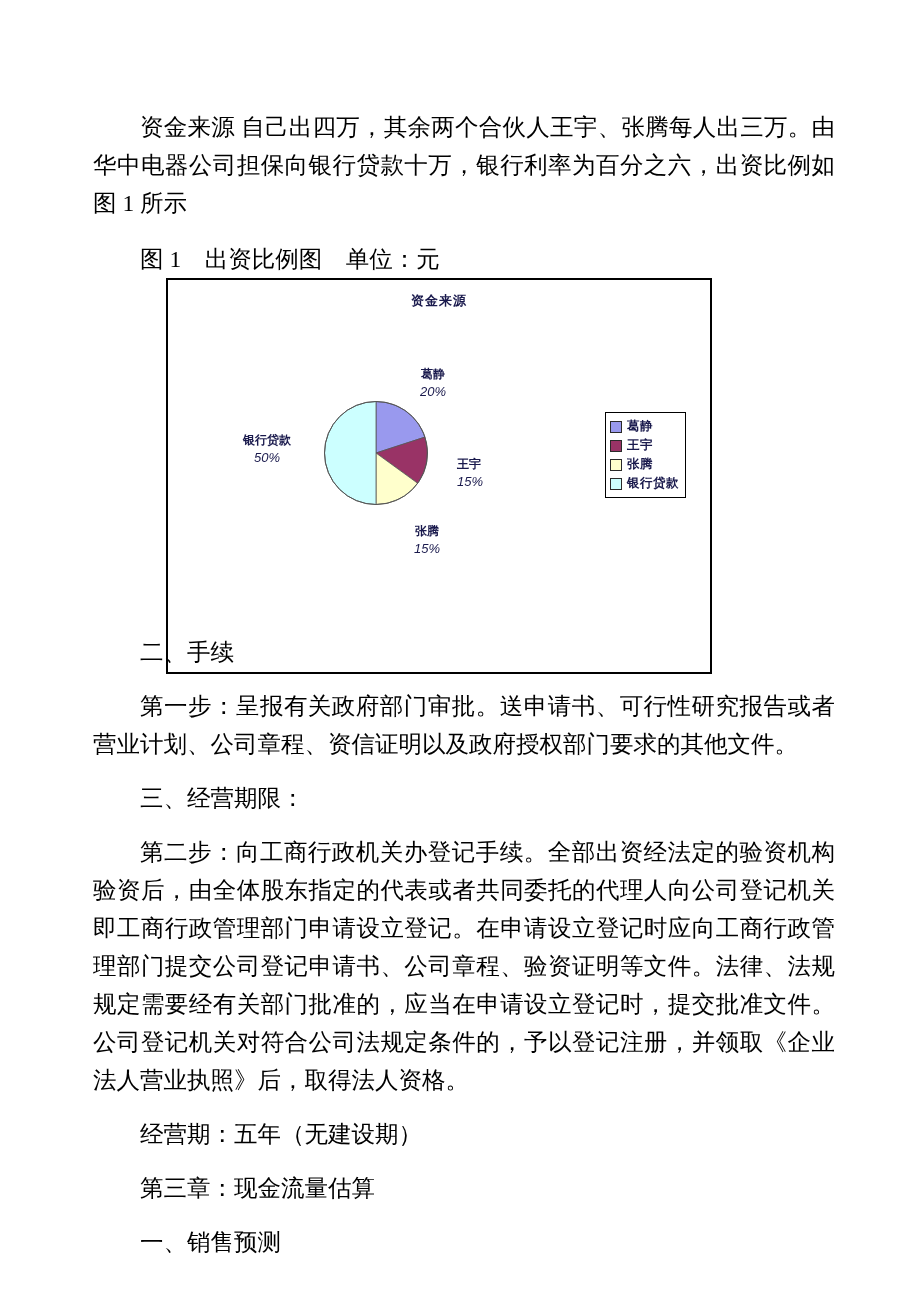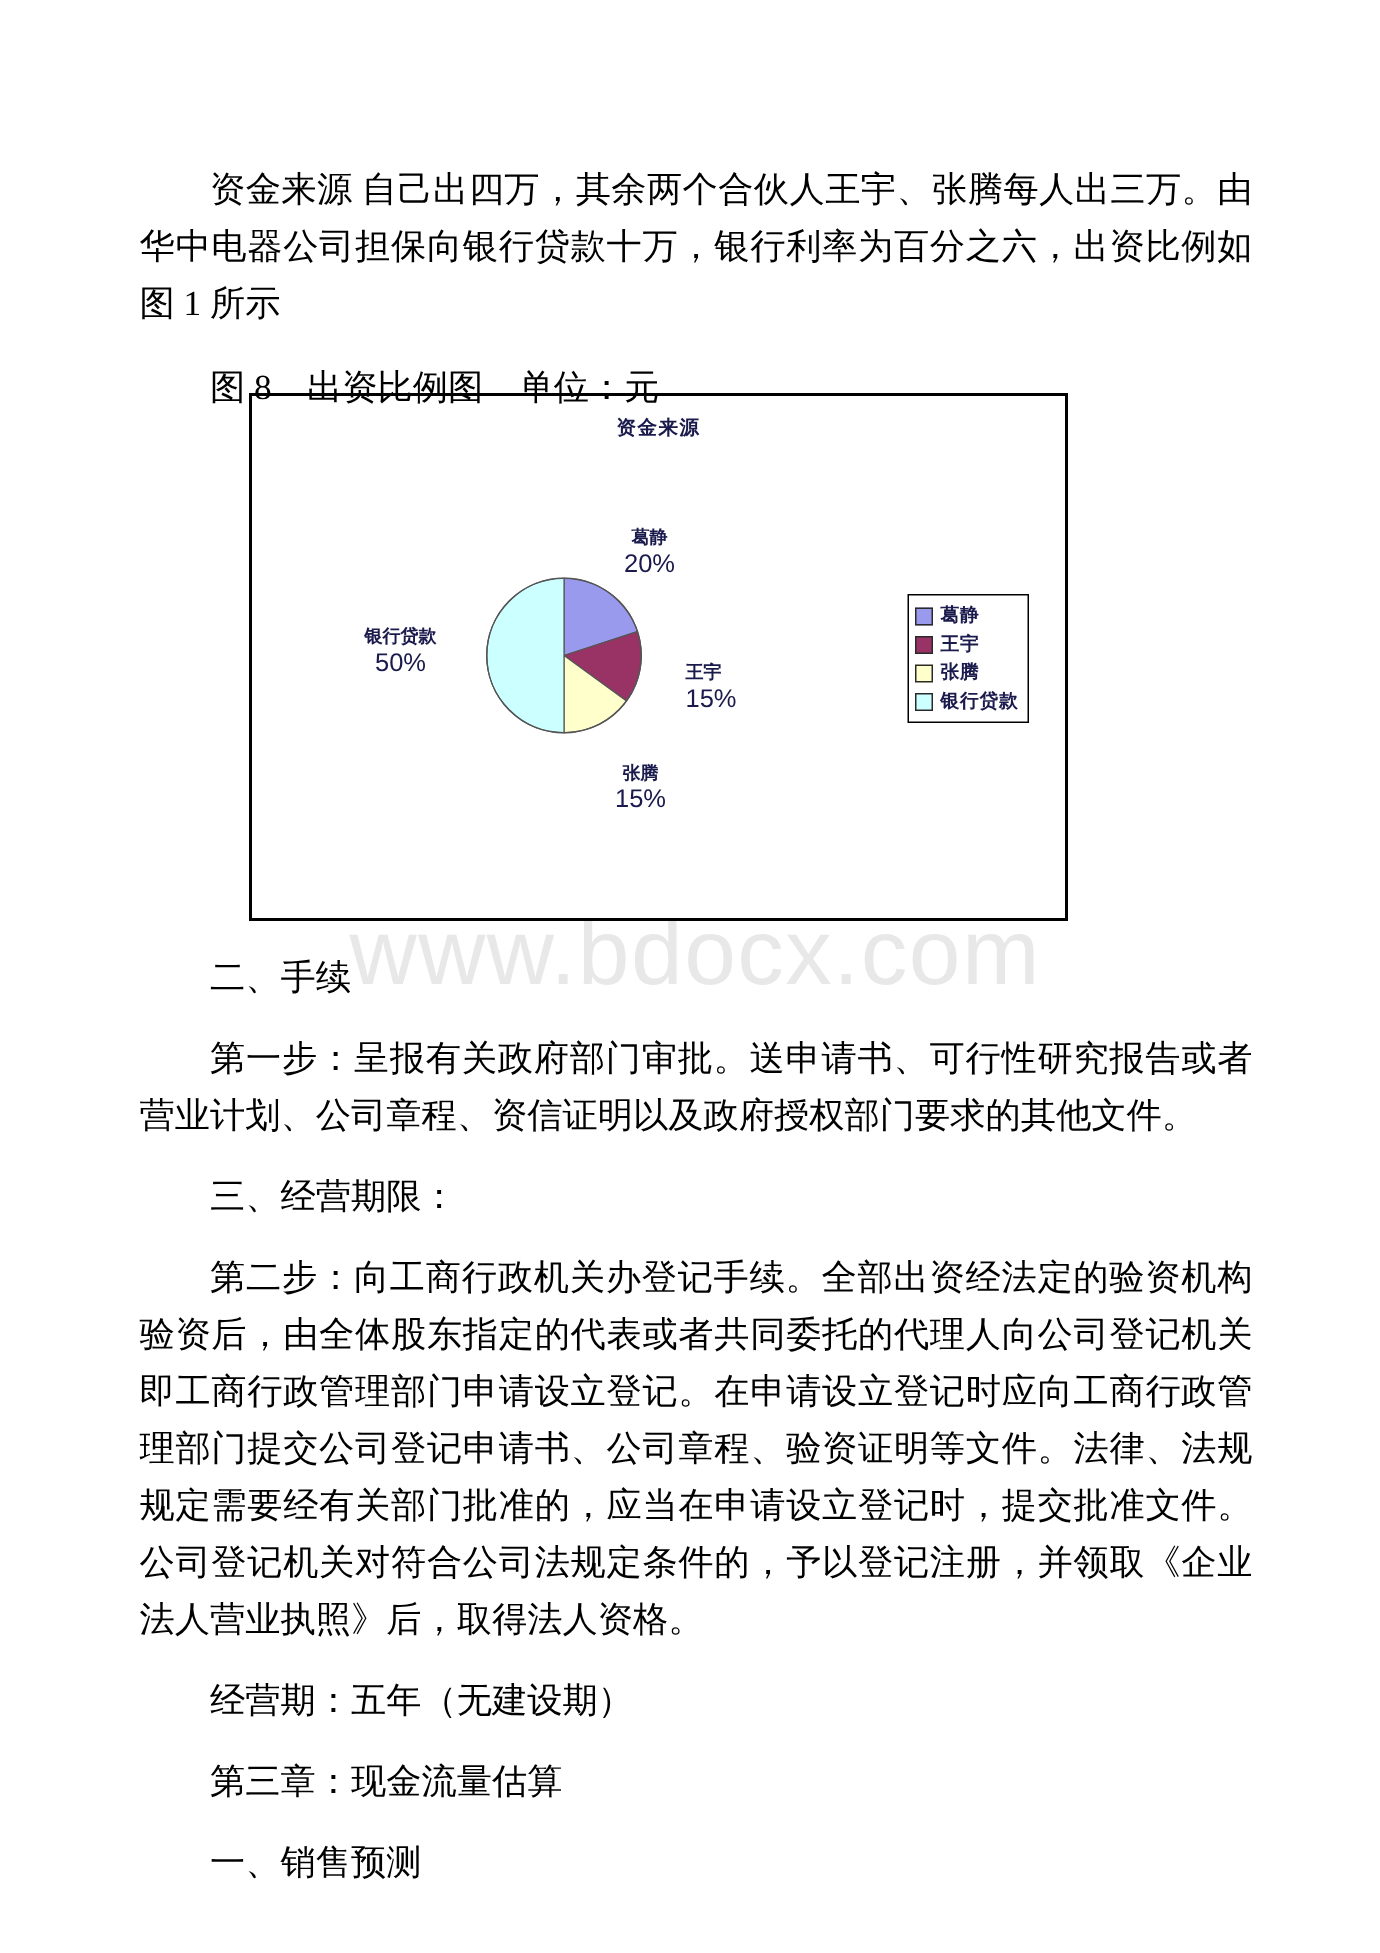--- a/index.html
+++ b/index.html
@@ -59,23 +59,23 @@
   p.indent {
     text-indent: 2em;
   }
   p.gap-sm { margin-top: 16px; }
   p.gap-md { margin-top: 18px; }
 
   
   #chart-figure {
     position: absolute;
     left: 166px;
-    top: 262px;
+    top: 278px;
     width: 546px;
-    height: 352px;
+    height: 396px;
     border: 2px solid #000000;
     background: #ffffff;
     box-sizing: border-box;
     z-index: 8;
   }
   #chart-title {
     position: absolute;
     left: 0;
     top: 12px;
     width: 100%;
@@ -98,21 +98,21 @@
   .pie-label {
     position: absolute;
     font-family: "Liberation Sans", "DejaVu Sans", sans-serif;
     font-size: 12px;
     color: #1a1a4d;
     text-align: center;
     line-height: 17px;
     white-space: nowrap;
   }
   .pie-label .nm { font-weight: bold; display: block; }
-  .pie-label .pct { font-weight: normal; display: block; font-size: 17px; }
+  .pie-label .pct { font-weight: normal; display: block; font-size: 13px; font-style: italic; }
 
   #label-gejing  { left: 230px; top: 86px; width: 70px; }
   #label-wangyu  { left: 289px; top: 176px; width: 60px; text-align: left; }
   #label-zhangteng { left: 224px; top: 243px; width: 70px; }
   #label-bank    { left: 54px;  top: 152px; width: 90px; }
 
   
   #chart-legend {
     position: absolute;
     left: 437px;
@@ -147,21 +147,21 @@
 <body>
 
 <div id="page">
 
   <div id="watermark">www.bdocx.com</div>
 
   <div id="body-text">
 
     <p class="para indent">资金来源 自己出四万，其余两个合伙人王宇、张腾每人出三万。由华中电器公司担保向银行贷款十万，银行利率为百分之六，出资比例如图 1 所示</p>
 
-    <p class="para indent gap-md">图 8　出资比例图　单位：元</p>
+    <p class="para indent gap-md">图 1　出资比例图　单位：元</p>
 
     <div style="height:355px"></div>
 
     <p class="para indent">二、手续</p>
 
     <p class="para indent gap-sm">第一步：呈报有关政府部门审批。送申请书、可行性研究报告或者营业计划、公司章程、资信证明以及政府授权部门要求的其他文件。</p>
 
     <p class="para indent gap-sm">三、经营期限：</p>
 
     <p class="para indent gap-sm">第二步：向工商行政机关办登记手续。全部出资经法定的验资机构验资后，由全体股东指定的代表或者共同委托的代理人向公司登记机关即工商行政管理部门申请设立登记。在申请设立登记时应向工商行政管理部门提交公司登记申请书、公司章程、验资证明等文件。法律、法规规定需要经有关部门批准的，应当在申请设立登记时，提交批准文件。公司登记机关对符合公司法规定条件的，予以登记注册，并领取《企业法人营业执照》后，取得法人资格。</p>

